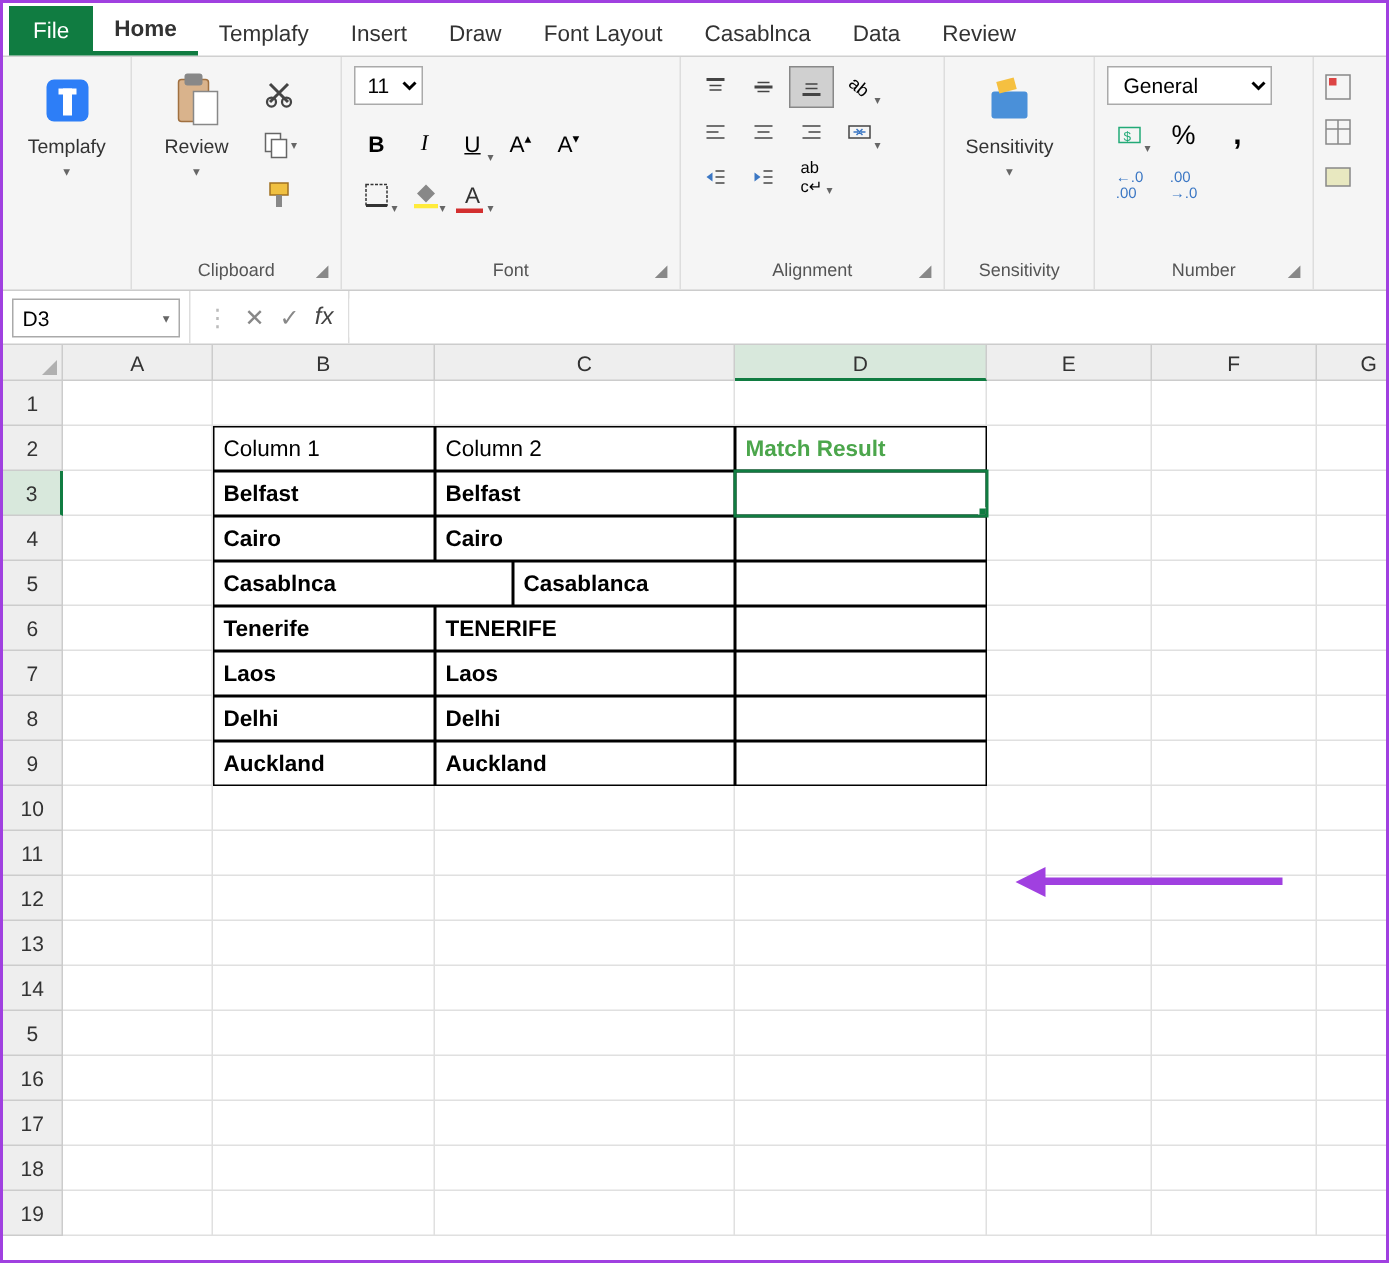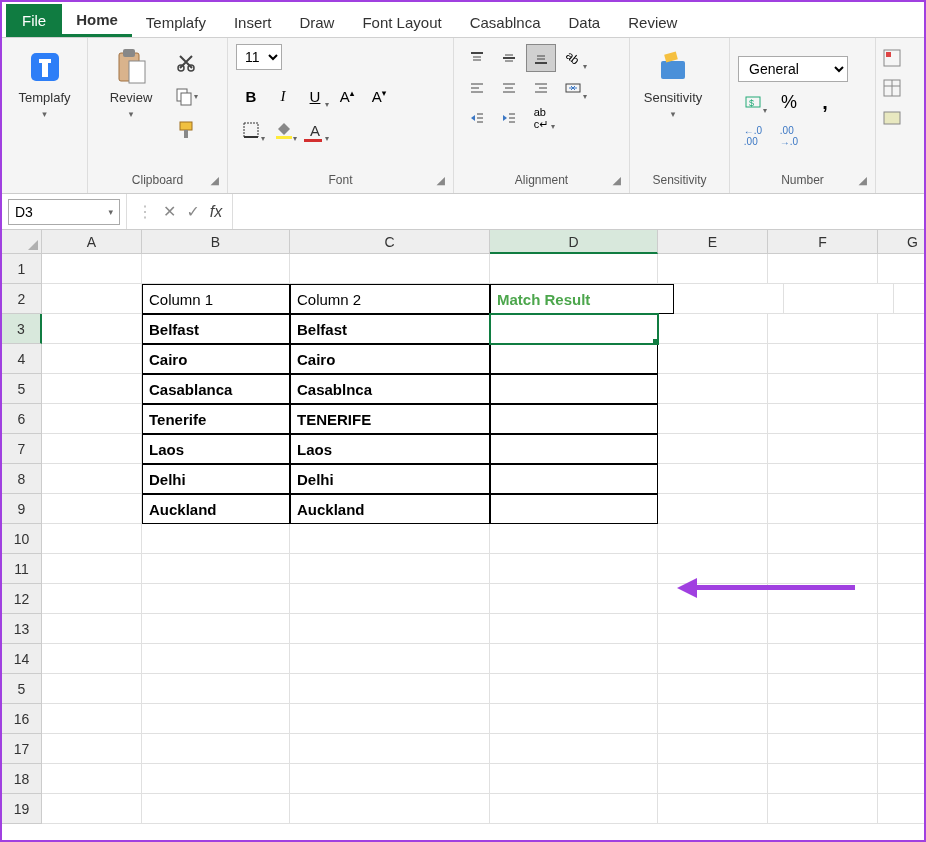--- a/index.html
+++ b/index.html
@@ -28,21 +28,21 @@
 .font-row { display: flex; gap: 4px; align-items: center; margin-bottom: 6px; }
 .font-name { width: 130px; height: 26px; border: 1px solid #aaa; background: #fff; font-size: 14px; padding: 0 6px; }
 .font-size { width: 46px; height: 26px; border: 1px solid #aaa; background: #fff; font-size: 14px; padding: 0 4px; }
 .font-btns { display: flex; gap: 2px; flex-wrap: wrap; width: 210px; }
 .fbtn { width: 30px; height: 28px; display: flex; align-items: center; justify-content: center; cursor: pointer; font-size: 15px; position: relative; }
 .fbtn .dd { position: absolute; right: 1px; bottom: 1px; font-size: 8px; color: #666; }
 
 .align-grid { display: grid; grid-template-columns: repeat(5, 30px); gap: 2px; }
 .align-grid .fbtn.sel { background: #d0d0d0; border: 1px solid #888; }
 
-.number-col { display: flex; flex-direction: column; gap: 6px; margin-top: 12px; }
+.number-col { display: flex; flex-direction: column; gap: 6px; }
 .number-format { width: 110px; height: 26px; border: 1px solid #aaa; background: #fff; font-size: 14px; padding: 0 6px; }
 .num-row { display: flex; gap: 6px; }
 
 .extra-group { display:flex; flex-direction:column; gap:10px; padding:10px 2px 0 6px; }
 .tiny-ico { width:20px; height:20px; }
 
 
 .formula-bar { display: flex; align-items: center; height: 36px; border-bottom: 1px solid #ccc; background: #fff; }
 .name-box { width: 112px; height: 26px; border: 1px solid #aaa; margin: 0 6px; padding: 0 6px; display:flex; align-items:center; justify-content:space-between; font-size: 14px; }
 .name-box .dd { font-size: 9px; color: #666; }
@@ -396,21 +396,21 @@
         <div class="cell" style="width: 200px;"></div>
         <div class="cell" style="width: 168px;"></div>
         <div class="cell" style="width: 110px;"></div>
         <div class="cell" style="width: 110px;"></div>
         <div class="cell" style="width: 70px;"></div>
       </div>
       <div class="cell-row">
         <div class="cell" style="width: 100px;"></div>
         <div class="cell tb tb-head" style="width: 148px;">Column 1</div>
         <div class="cell tb tb-head" style="width: 200px;">Column 2</div>
-        <div class="cell tb match-head" style="width: 184px;">Match Result</div>
+        <div class="cell tb match-head" style="width: 168px;">Match Result</div>
         <div class="cell" style="width: 110px;"></div>
         <div class="cell" style="width: 110px;"></div>
         <div class="cell" style="width: 70px;"></div>
       </div>
       <div class="cell-row">
         <div class="cell" style="width: 100px;"></div>
         <div class="cell tb" style="width: 148px; font-weight: bold;">Belfast</div>
         <div class="cell tb" style="width: 200px; font-weight: bold;">Belfast</div>
         <div class="cell tb selected-cell" style="width: 168px;"></div>
         <div class="cell" style="width: 110px;"></div>
@@ -421,22 +421,22 @@
         <div class="cell" style="width: 100px;"></div>
         <div class="cell tb" style="width: 148px; font-weight: bold;">Cairo</div>
         <div class="cell tb" style="width: 200px; font-weight: bold;">Cairo</div>
         <div class="cell tb" style="width: 168px;"></div>
         <div class="cell" style="width: 110px;"></div>
         <div class="cell" style="width: 110px;"></div>
         <div class="cell" style="width: 70px;"></div>
       </div>
       <div class="cell-row">
         <div class="cell" style="width: 100px;"></div>
+        <div class="cell tb" style="width: 200px; font-weight: bold;">Casablnca</div>
         <div class="cell tb" style="width: 148px; font-weight: bold;">Casablanca</div>
-        <div class="cell tb" style="width: 200px; font-weight: bold;">Casablnca</div>
         <div class="cell tb" style="width: 168px;"></div>
         <div class="cell" style="width: 110px;"></div>
         <div class="cell" style="width: 110px;"></div>
         <div class="cell" style="width: 70px;"></div>
       </div>
       <div class="cell-row">
         <div class="cell" style="width: 100px;"></div>
         <div class="cell tb" style="width: 148px; font-weight: bold;">Tenerife</div>
         <div class="cell tb" style="width: 200px; font-weight: bold;">TENERIFE</div>
         <div class="cell tb" style="width: 168px;"></div>

